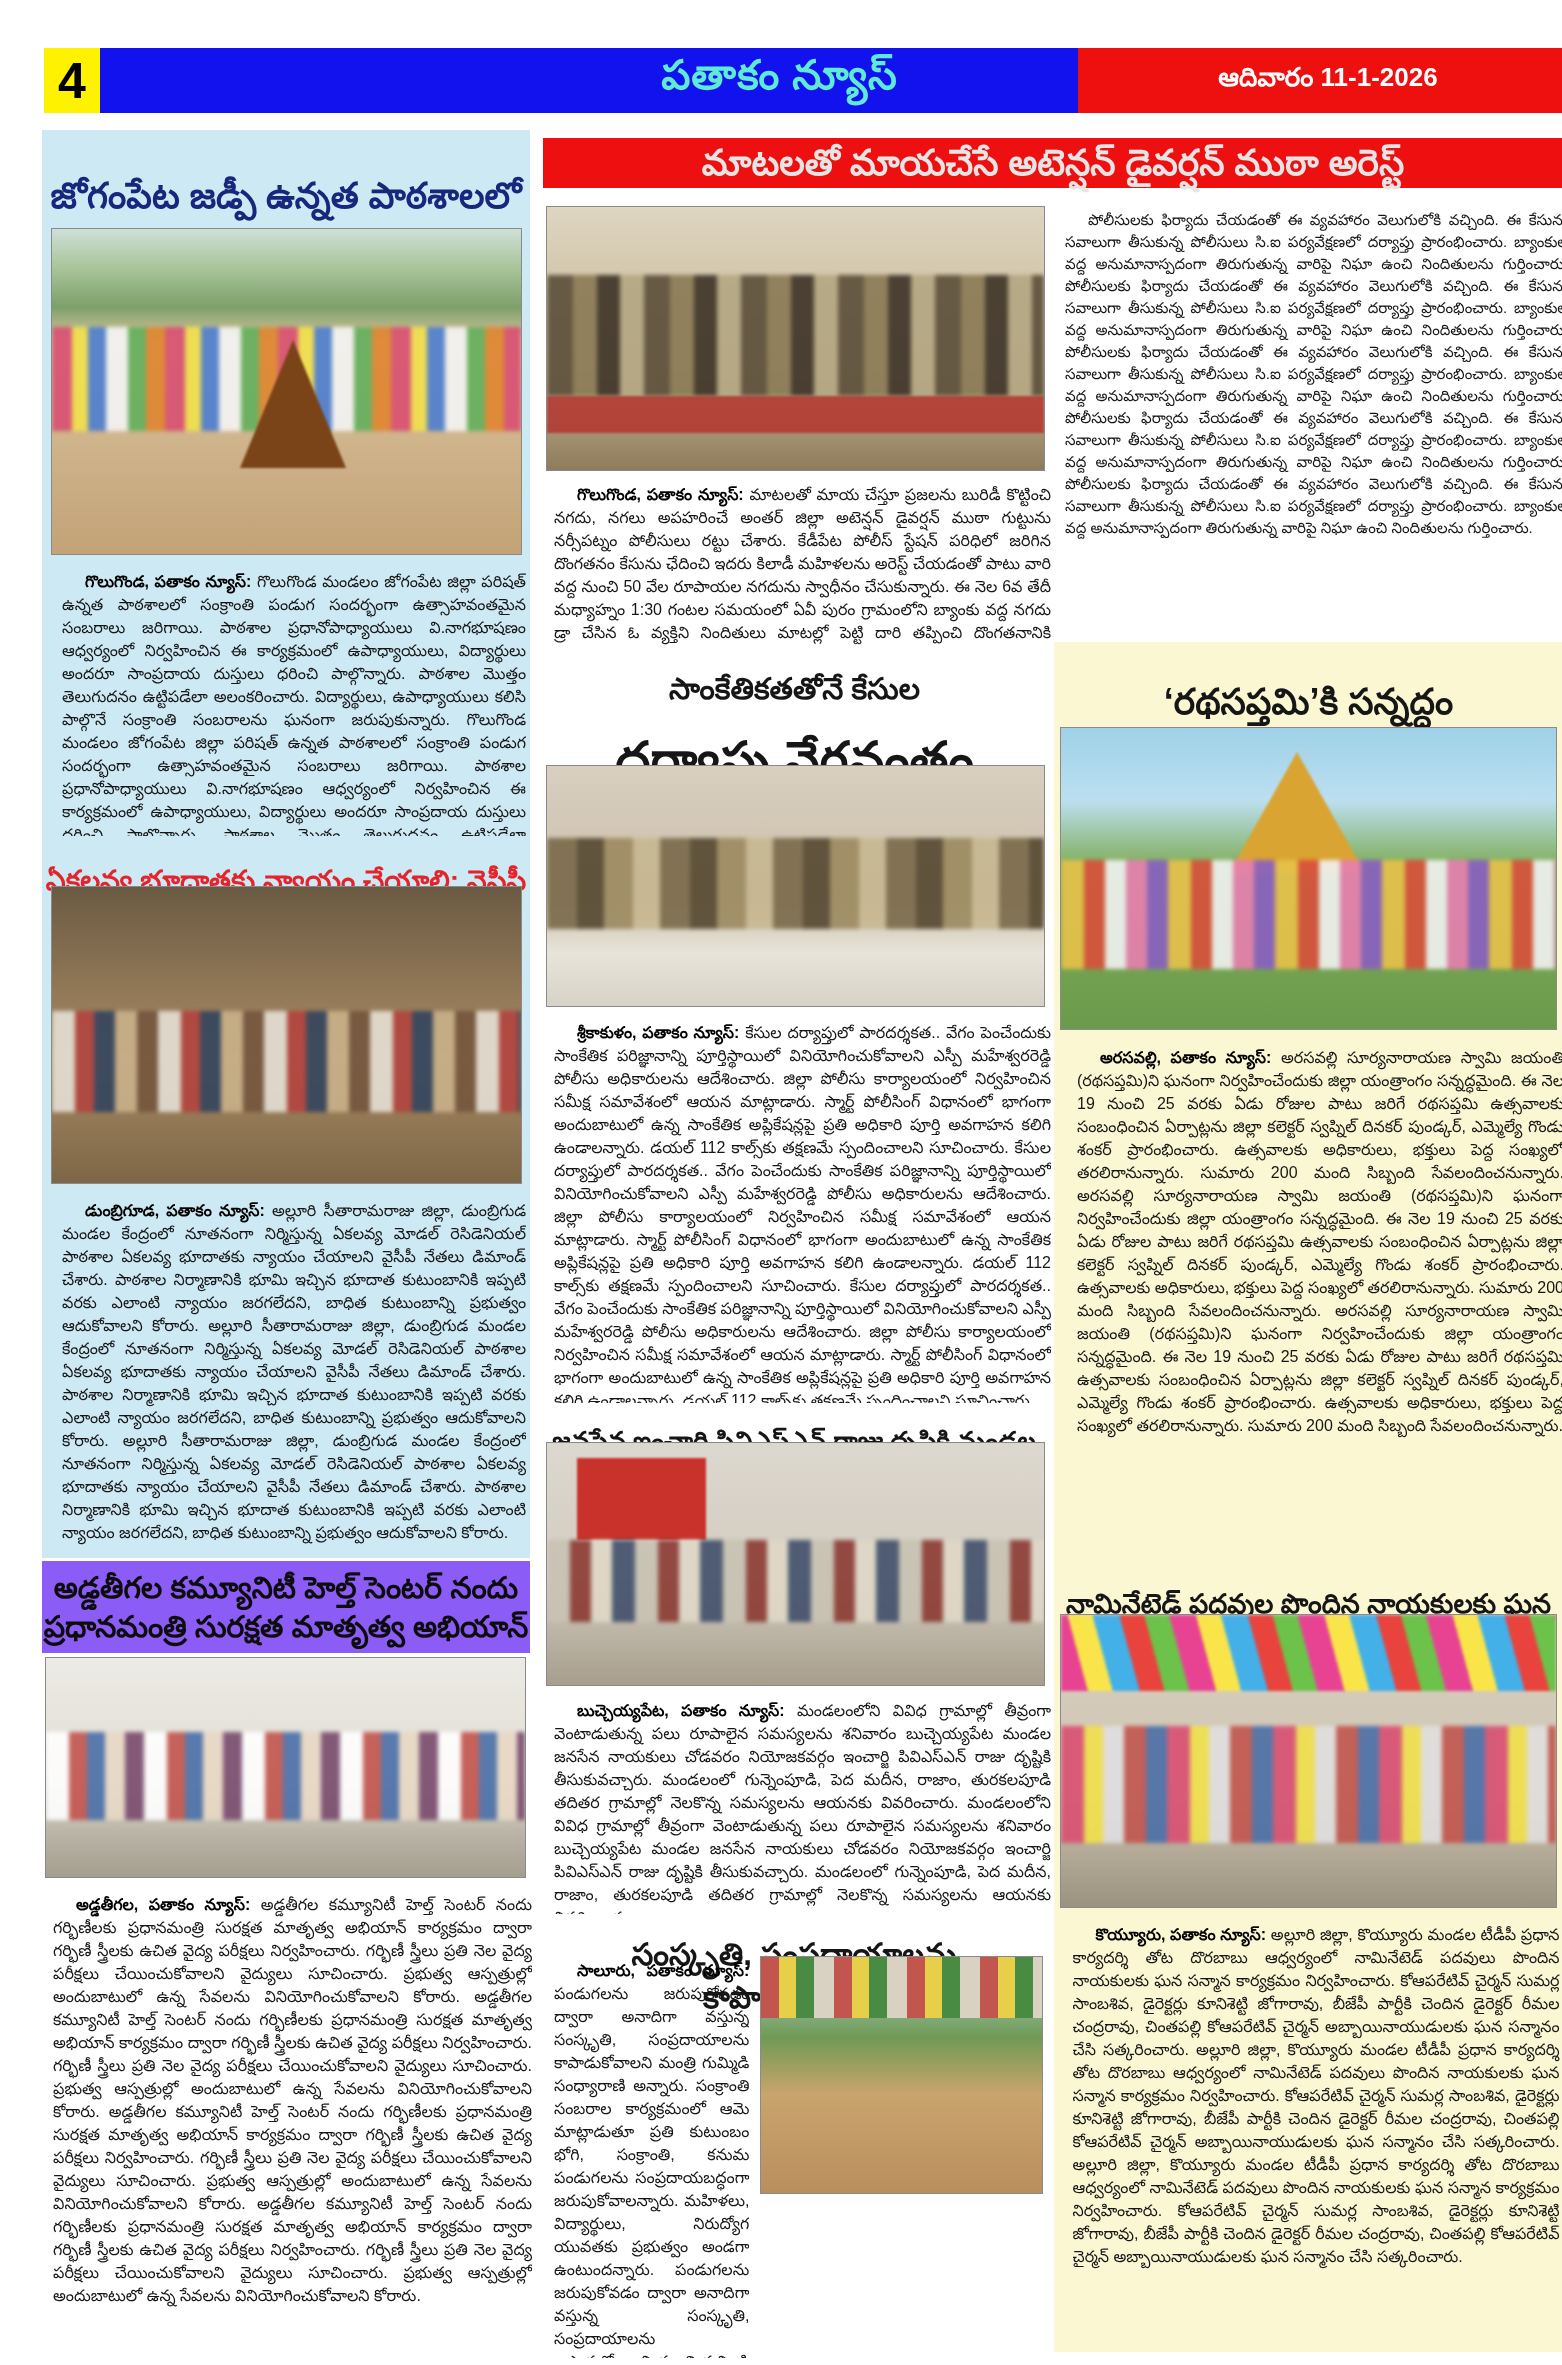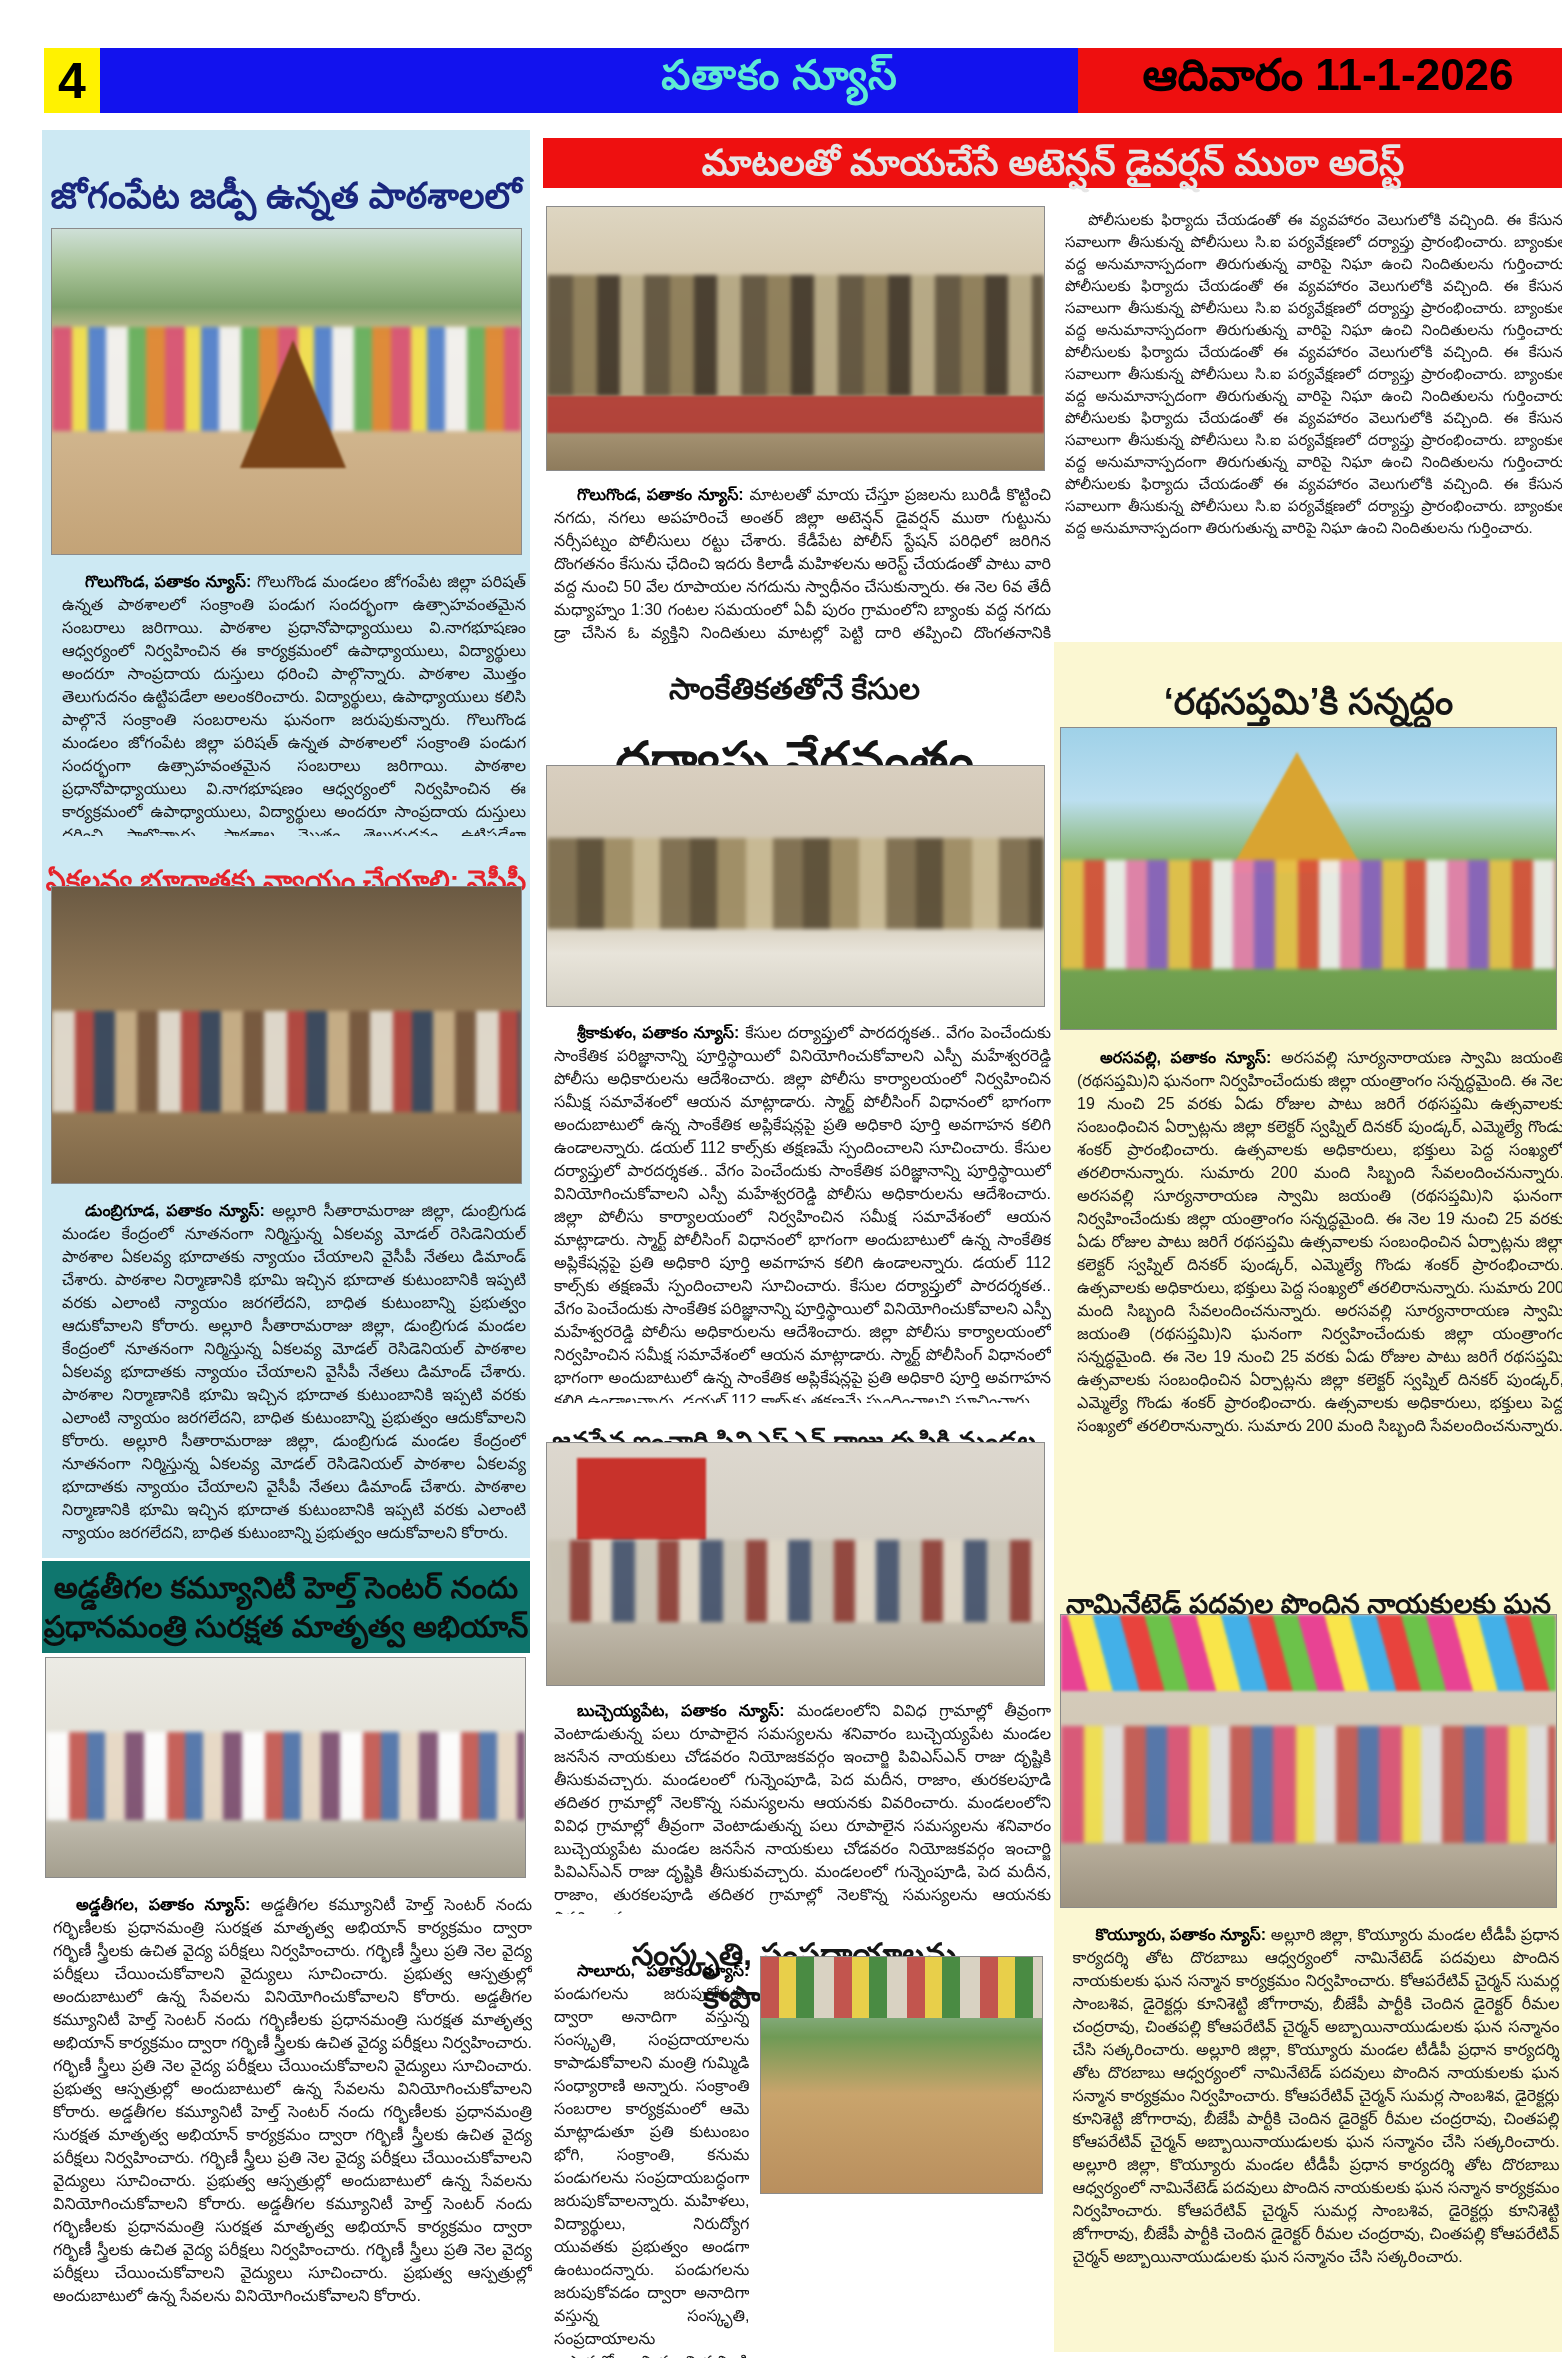--- a/index.html
+++ b/index.html
@@ -6,21 +6,21 @@
   .page{position:relative;width:1562px;height:2366px;background:#ffffff;overflow:hidden;
         font-family:"Liberation Sans",sans-serif;color:#161616;}
   
   .masthead{position:absolute;left:44px;top:48px;width:1518px;height:65px;display:flex;}
   .pageno{width:56px;background:#FFF200;color:#000;font-size:50px;font-weight:bold;
           display:flex;align-items:center;justify-content:center;}
   .mast-blue{flex:1;background:#1212EE;display:flex;align-items:center;justify-content:center;
              padding-left:381px;}
   .mast-title{color:#5eead4;font-size:41px;font-weight:bold;letter-spacing:0.8px;}
   .mast-red{width:484px;background:#EE0F0F;display:flex;align-items:center;justify-content:center;}
-  .mast-date{color:#000000;font-size:44px;font-weight:bold;margin-left:16px;}
+  .mast-date{color:#ffffff;font-size:26px;font-weight:bold;margin-left:16px;}
   
   .abs{position:absolute;}
   .headline{font-weight:bold;text-align:center;}
   .body{font-size:16px;line-height:23px;text-align:justify;overflow:hidden;margin:8px;
         text-indent:23px;}
   .dl{font-weight:bold;color:#000;}
   .photo{position:absolute;border:0.8px solid #8a8a8a;overflow:hidden;}
   .photo .band{position:absolute;left:0;right:0;filter:blur(2.3px);opacity:.9;}
   
   .lb1{position:absolute;left:42px;top:130px;width:488px;height:1428px;background:#CDE9F3;}
@@ -30,21 +30,21 @@
   .ph1 .b1{top:30%;height:32%;background:repeating-linear-gradient(90deg,#d94f72 0 19.7px,#f2e14c 19.7px 36px,#4d7fd1 36px 54px,#f5f5f5 54px 76px,#63b05c 76px 94px,#e0862f 94px 113px);}
   .ph1 .flame{position:absolute;left:40%;top:34%;width:0;height:0;
        border-left:53px solid transparent;border-right:53px solid transparent;
        border-bottom:128px solid #7a4418;filter:blur(0.8px);}
   .bd1{top:432px;left:12px;width:464px;height:266px;}
   .hl-ekalavya{position:absolute;top:707px;left:0;right:0;color:#E5232A;font-size:28px;}
   .ph2{top:756px;left:9px;width:469px;height:296px;
        background:linear-gradient(180deg,#6b5a43 0%,#8c7454 30%,#a78a62 58%,#7d6647 100%);}
   .ph2 .b1{top:42%;height:34%;background:repeating-linear-gradient(90deg,#e5e0d5 0 23px,#b2443f 23px 42px,#33455e 42px 63px,#c9b18a 63px 85px,#74563d 85px 106px);}
   .bd2{top:1061px;left:12px;width:464px;height:357px;}
-  .lb2{position:absolute;left:42px;top:1561px;width:488px;height:92px;background:#0f766e;
+  .lb2{position:absolute;left:42px;top:1561px;width:488px;height:92px;background:#8b5cf6;
        display:flex;align-items:center;justify-content:center;}
   .hl-health{color:#0d0d0d;font-size:30px;line-height:1.3;}
   .ph3{left:45px;top:1657px;width:479px;height:219px;
        background:linear-gradient(180deg,#ecebe5 0%,#e0ddd2 55%,#b9b4a6 80%,#a49e8e 100%);}
   .ph3 .b1{top:34%;height:40%;background:repeating-linear-gradient(90deg,#ffffff 0 23px,#c2554e 23px 41px,#4a6fa8 41px 59px,#e8d9c5 59px 79px,#7a4b6e 79px 98px);}
   .bd3{left:45px;top:1885px;width:479px;height:464px;}
   
   .banner{position:absolute;left:543px;top:138px;width:1020px;height:50px;background:#EE1010;
           color:#e5e5e5;font-size:36px;font-weight:bold;text-align:center;line-height:50px;}
   .ph4{left:546px;top:206px;width:497px;height:263px;

